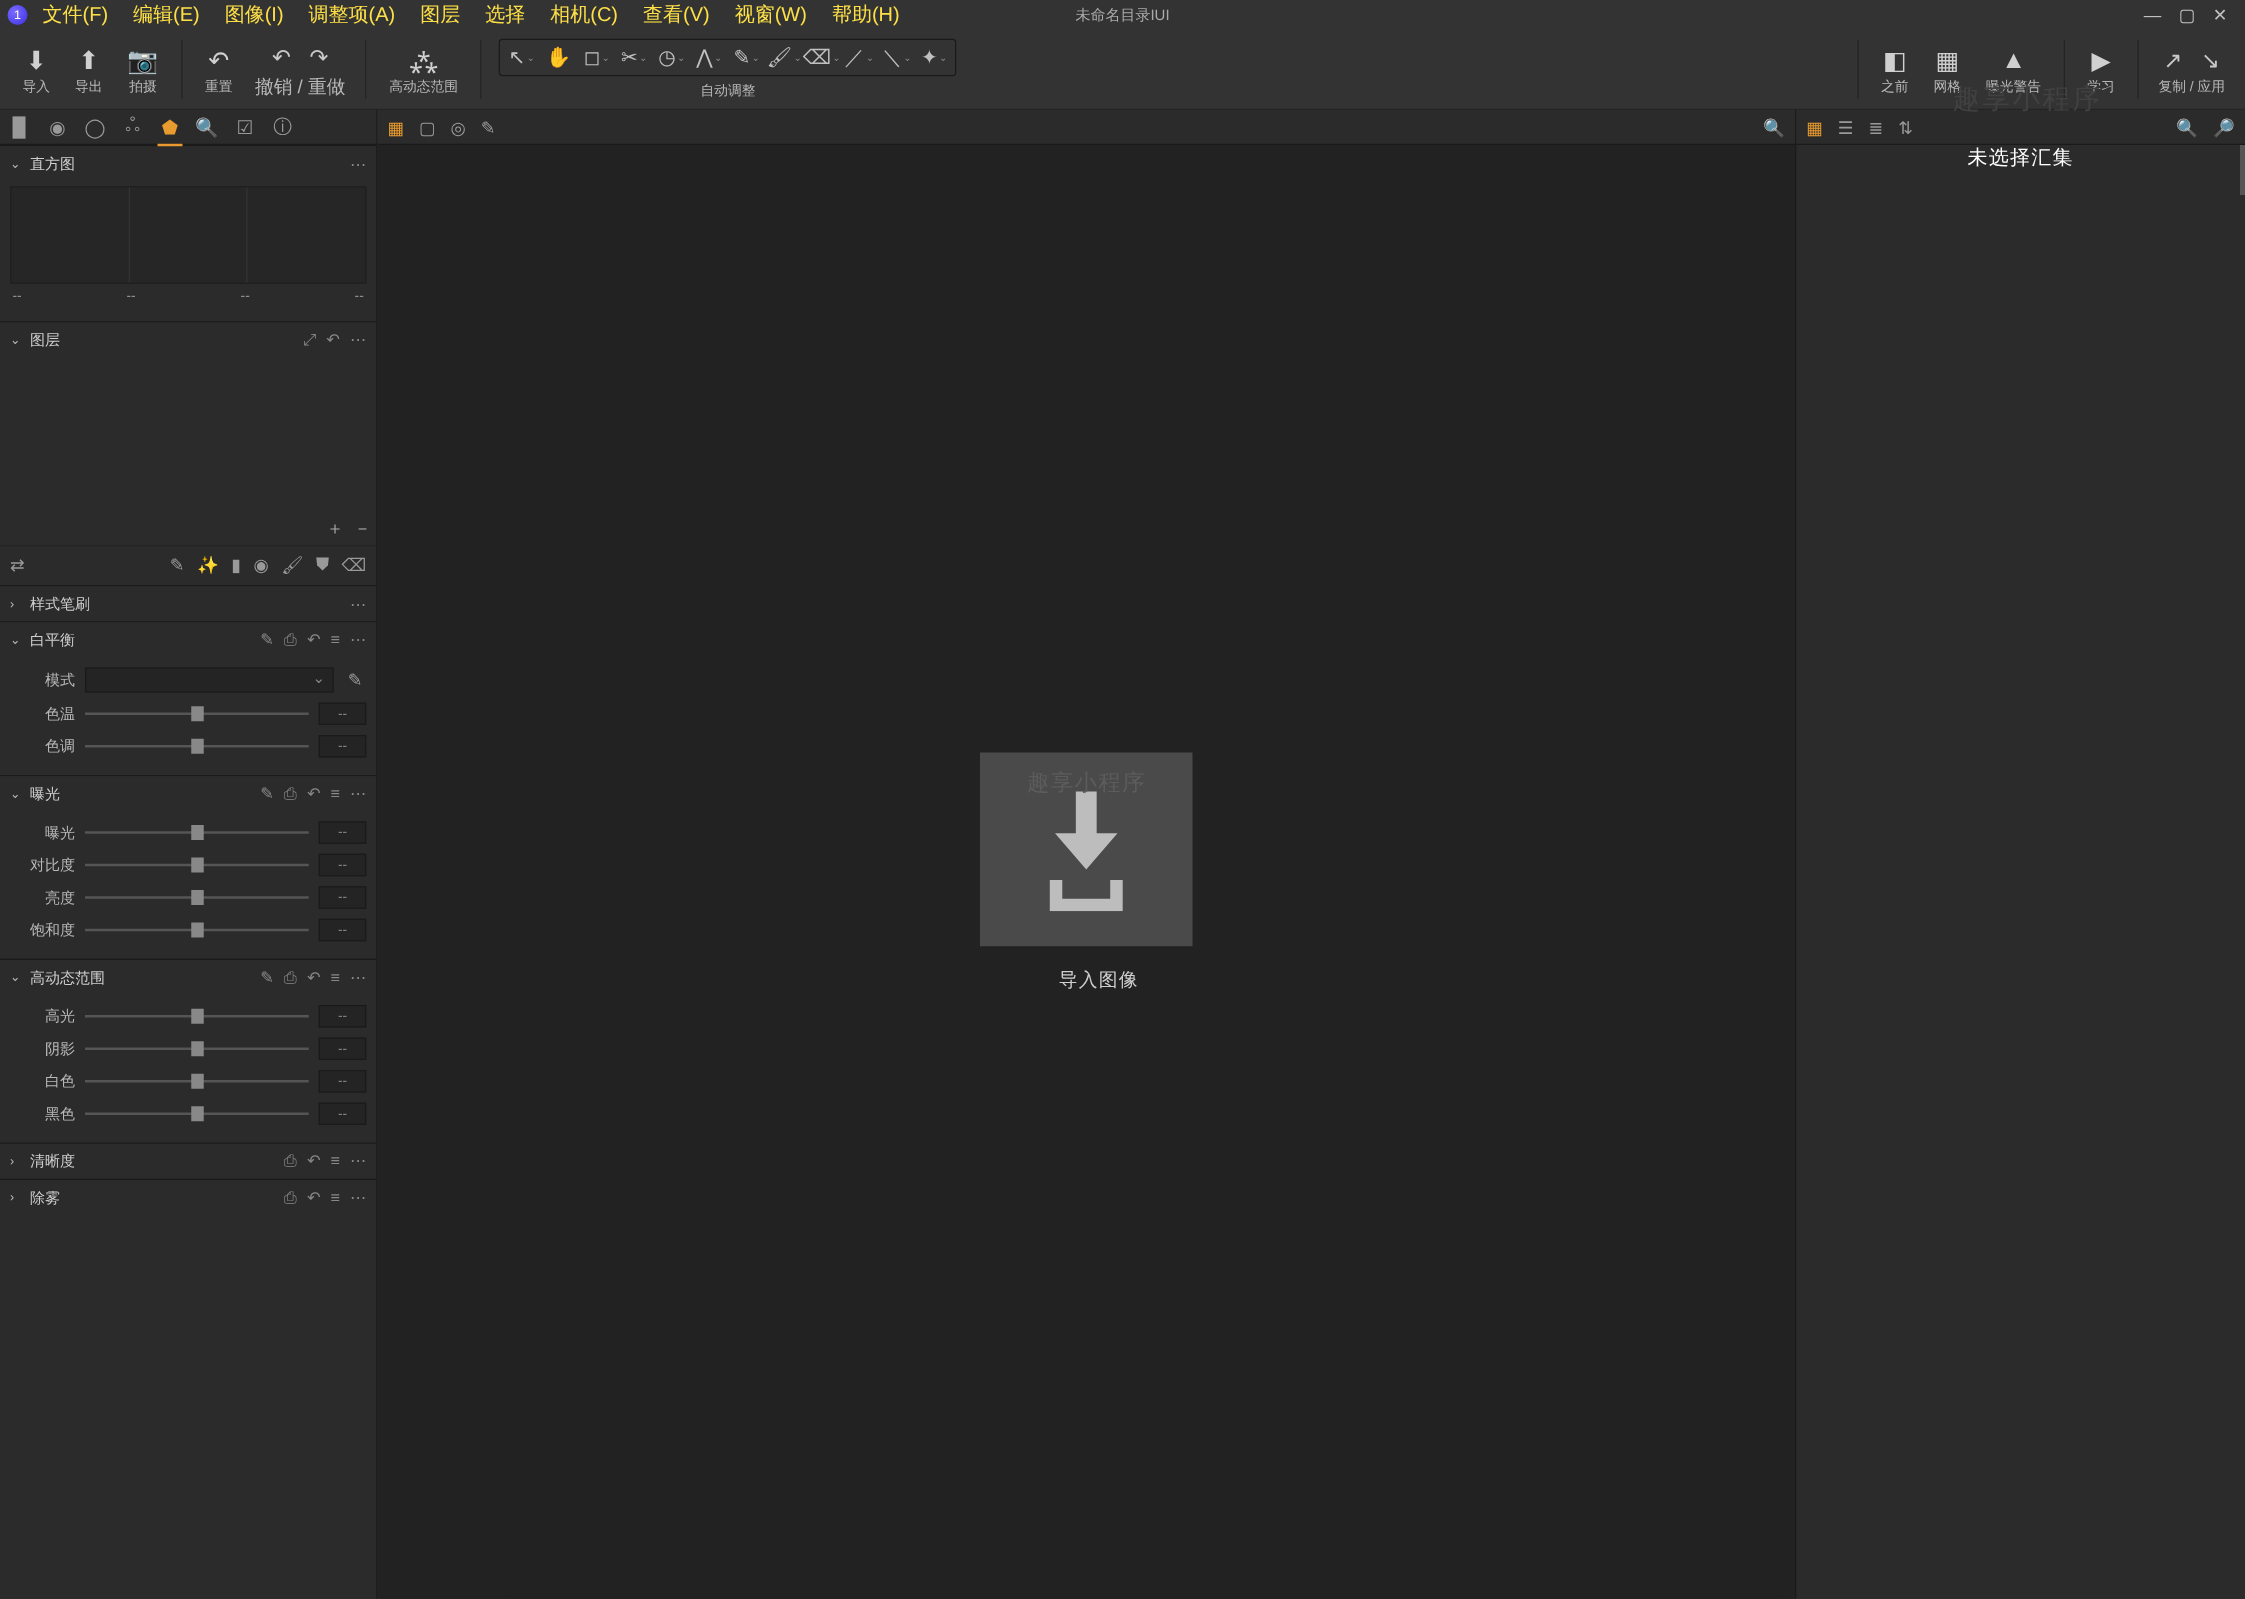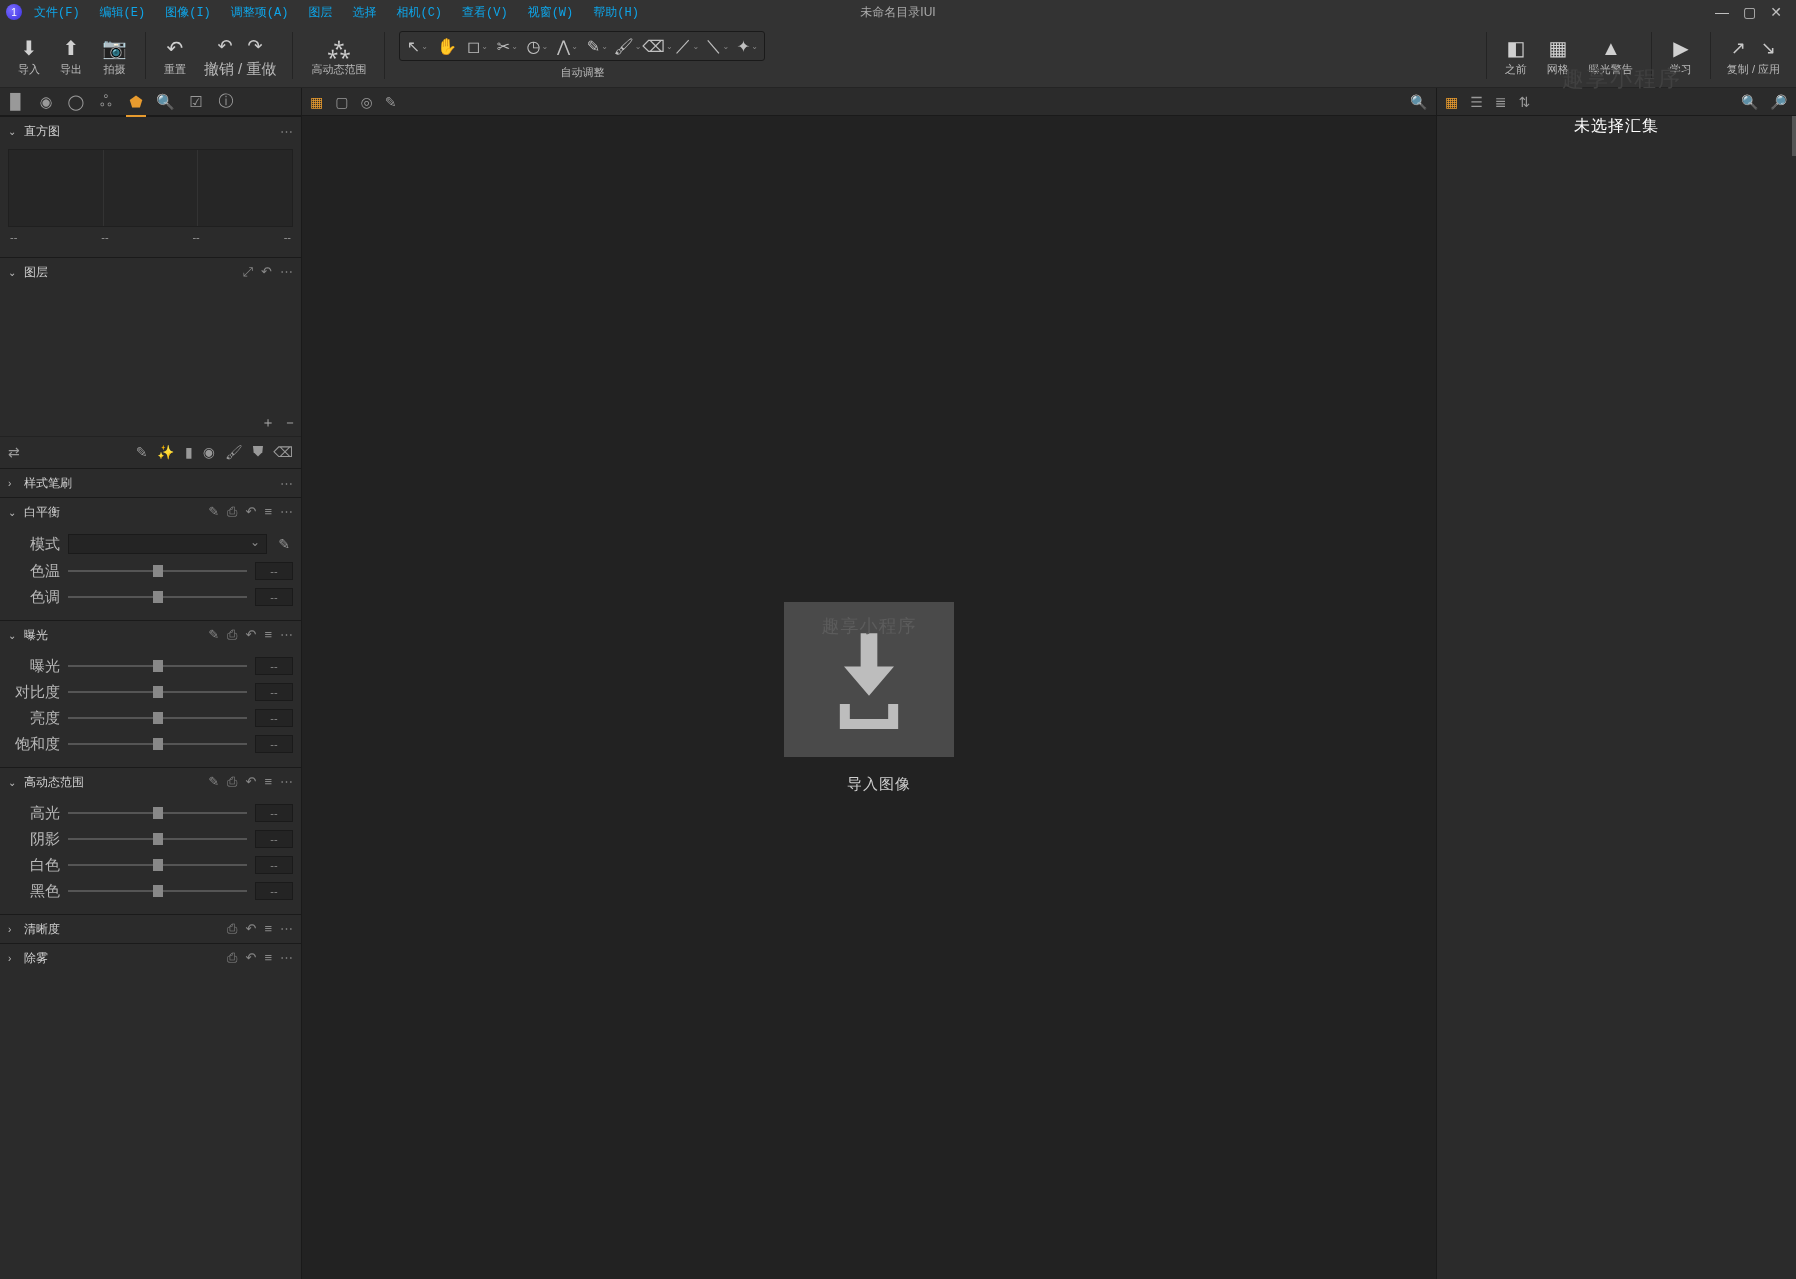--- a/index.html
+++ b/index.html
@@ -2,21 +2,21 @@
 <html><head>
 <meta charset="utf-8">
 <style>
 * { margin: 0; padding: 0; box-sizing: border-box; font-family: "Microsoft YaHei", "PingFang SC", sans-serif; user-select: none; }
 html, body { width: 100%; height: 100%; background: #333333; color: #b0b0b0; font-size: 12px; overflow: hidden; }
 .app { display: flex; flex-direction: column; width: 100%; height: 100%; }
 
 
 .menubar { height: 24px; background: #333333; display: flex; align-items: center; padding: 0 6px; gap: 4px; position: relative; }
 .app-icon { width: 16px; height: 16px; border-radius: 50%; background: radial-gradient(circle at 35% 35%, #7a6cff, #3a2fe0); font-size: 10px; color: #fff; display:flex;align-items:center;justify-content:center;}
-.menubar .menu-item { padding: 3px 8px; color: #0ea5e9; font-size: 12px; white-space: nowrap; font-family: Liberation Mono, monospace; }
+.menubar .menu-item { padding: 3px 8px; color: #fde047; font-size: 16px; white-space: nowrap; }
 .menubar .doc-title { position: absolute; left: 50%; transform: translateX(-50%); color: #aaa; font-size: 12px; }
 .window-controls { margin-left: auto; display: flex; gap: 14px; padding-right: 8px; font-size: 14px; color: #c0c0c0; }
 .window-controls span { cursor: default; }
 
 
 .toolbar { height: 64px; background: #333333; border-bottom: 1px solid #242424; display: flex; align-items: stretch; padding: 0 8px; }
 .tool-group { display: flex; align-items: stretch; }
 .tool-btn { display: flex; flex-direction: column; align-items: center; justify-content: center; padding: 4px 10px; min-width: 40px; }
 .tool-btn .ico { font-size: 20px; height: 28px; display:flex; align-items:center; color:#d0d0d0;}
 .tool-btn .lbl { font-size: 11px; color: #b8b8b8; }
@@ -61,26 +61,26 @@
 .histo::before,.histo::after{content:"";position:absolute;top:0;bottom:0;width:1px;background:#333;}
 .histo::before{left:33.3%;} .histo::after{left:66.6%;}
 .histo-row{display:flex; justify-content:space-between; padding:4px 2px; color:#999; font-size:11px;}
 
 .layer-body { height:150px; position:relative;}
 .layer-add{ position:absolute; right:4px; top:128px; color:#aaa; display:flex; gap:8px; font-size:14px;}
 .layer-tools { display:flex; align-items:center; gap:10px; padding:6px 8px 8px 8px; color:#999; font-size:14px; border-top:1px solid #222;}
 .layer-tools .swap{margin-right:auto;}
 
 .slider-row { display:flex; align-items:center; height:26px; gap:8px;}
-.slider-row .sl-label { width:52px; text-align:right; color:#b8b8b8; font-size:15px;}
+.slider-row .sl-label { width:52px; text-align:right; color:#b8b8b8; font-size:12px;}
 .slider-row .sl-track { flex:1; height:2px; background:#555; position:relative;}
 .slider-row .sl-track::after{content:""; position:absolute; top:-5px; left:50%; width:10px; height:12px; background:#888; transform:translateX(-50%);}
 .slider-row .sl-val { width:38px; height:18px; background:#242424; border:1px solid #1a1a1a; color:#888; font-size:11px; text-align:center; line-height:16px;}
 .mode-row{display:flex;align-items:center;height:28px;gap:8px;}
-.mode-row .sl-label{width:52px;text-align:right;color:#b8b8b8;font-size:15px;}
+.mode-row .sl-label{width:52px;text-align:right;color:#b8b8b8;font-size:12px;}
 .mode-row .combo{flex:1;height:20px;background:#242424;border:1px solid #1a1a1a;position:relative;}
 .mode-row .combo::after{content:"⌄";position:absolute;right:6px;top:0;color:#888;}
 .mode-row .picker{width:18px;color:#999;font-size:14px;text-align:center;}
 
 
 .center-top { height:28px; background:#2b2b2b; border-bottom:1px solid #1a1a1a; display:flex; align-items:center; padding:0 8px; gap:12px; color:#999; font-size:14px;}
 .center-top .ci.active{color:#e89b2e;}
 .center-top .right{margin-left:auto;}
 .center-canvas{ flex:1; background:#222222; display:flex; flex-direction:column; align-items:center; justify-content:center; gap:18px;}
 .import-box{ width:170px; height:155px; background:#4a4a4a; display:flex; align-items:center; justify-content:center; position:relative;}

